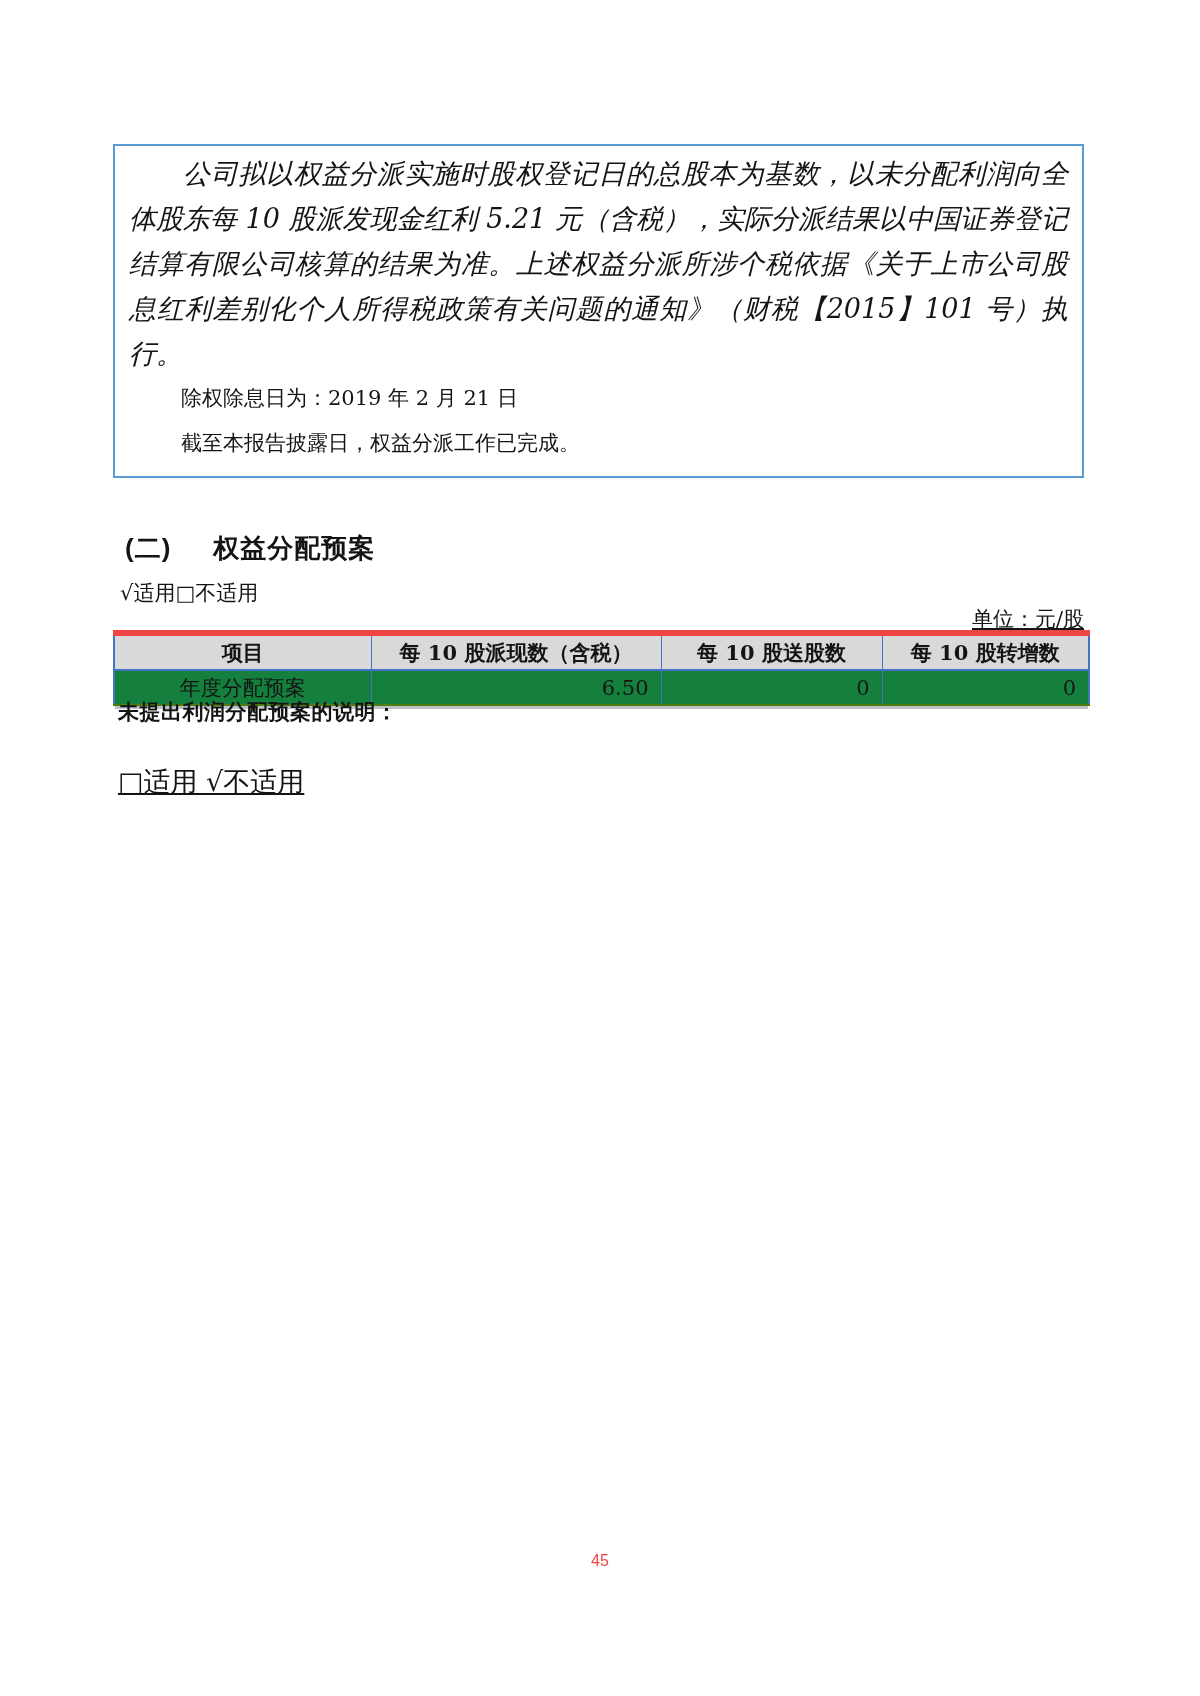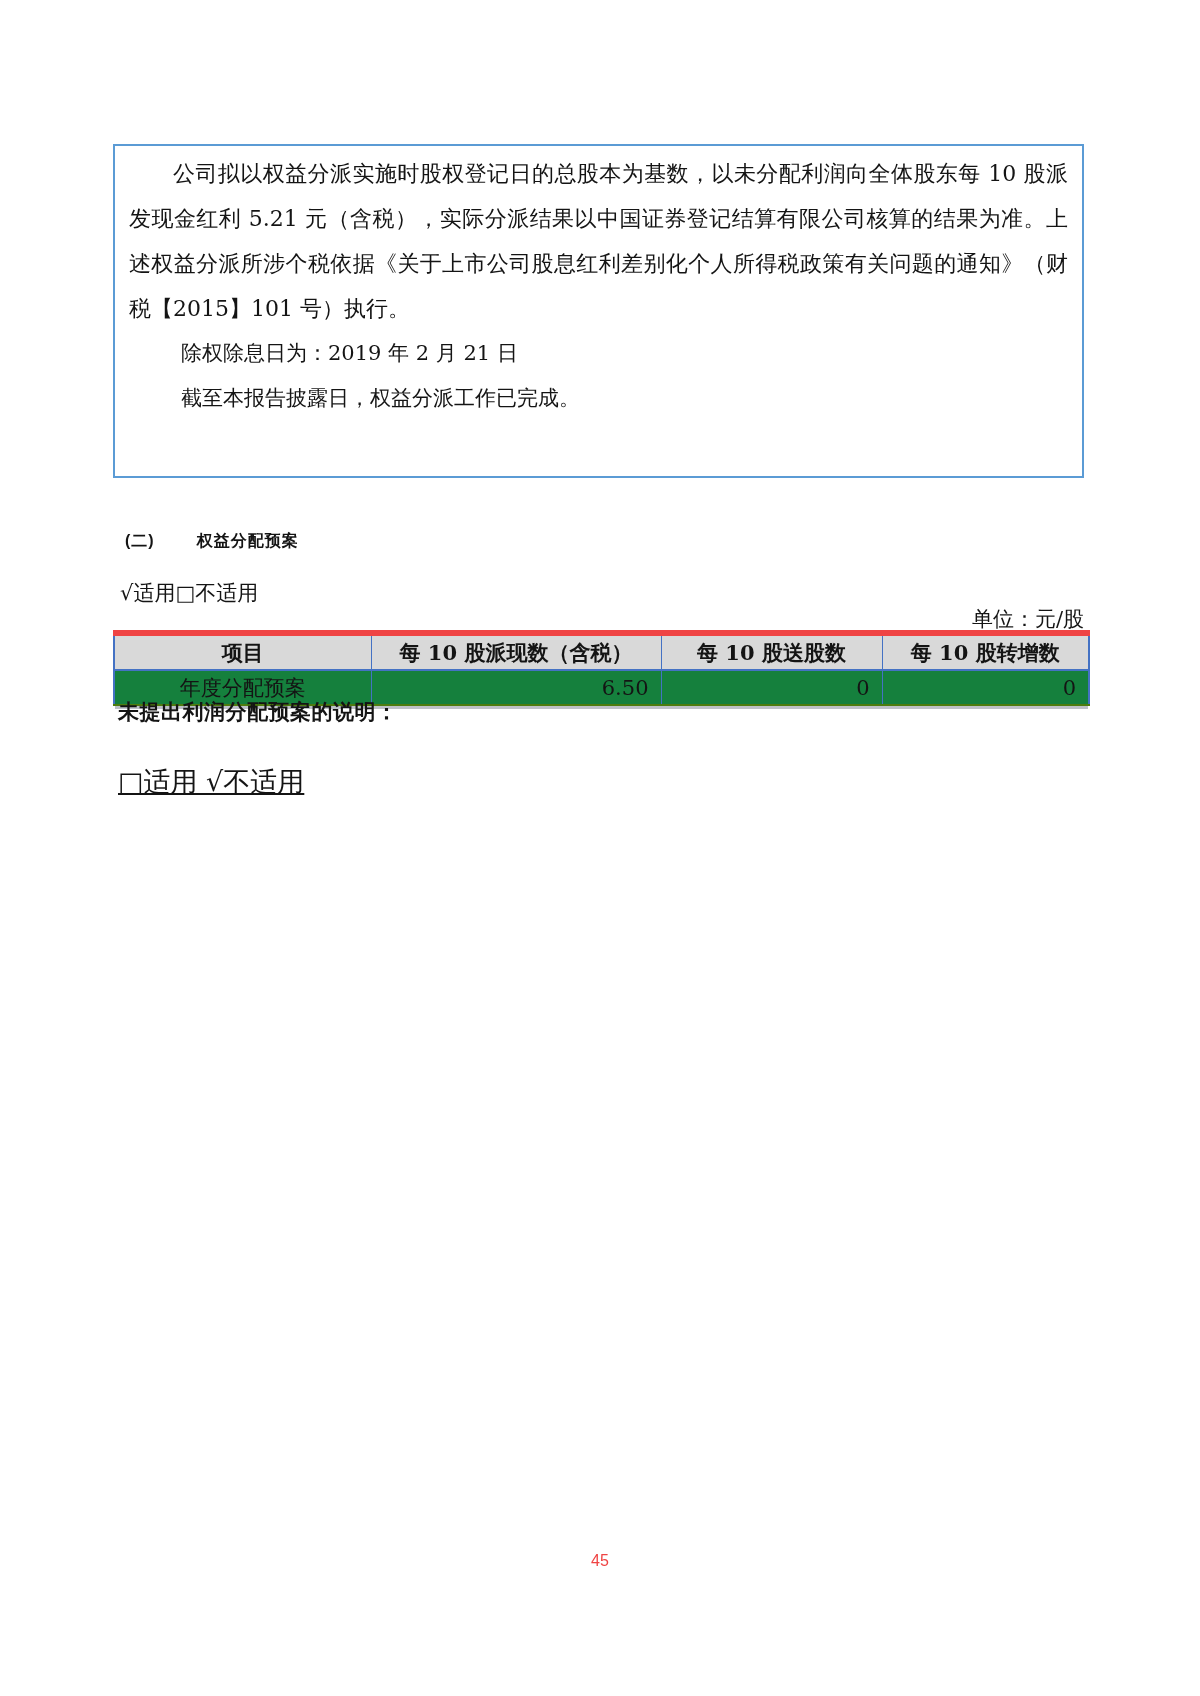--- a/index.html
+++ b/index.html
@@ -24,39 +24,40 @@
     top: 144px;
     width: 971px;
     height: 334px;
     box-sizing: border-box;
     border: 2px solid #5b9bd5;
     padding: 5px 14px 0 14px;
     background: #ffffff;
   }
   .callout-box .para {
     margin: 0;
-    font-size: 22px;
+    font-size: 27px;
     line-height: 45px;
     text-indent: 2em;
     text-align: justify;
     text-justify: inter-ideograph;
+    font-style: italic;
   }
   .callout-box .date-line {
     margin: 0;
     font-size: 21px;
     line-height: 45px;
     padding-left: 52px;
   }
 
   
   .section-heading {
     position: absolute;
     left: 125px;
     top: 531px;
-    font-size: 16px;
+    font-size: 26px;
     font-weight: bold;
     font-family: "Liberation Sans", "DejaVu Sans", sans-serif;
     letter-spacing: 1px;
     white-space: nowrap;
   }
   .section-heading .sec-idx { margin-right: 42px; }
 
   
   .applicability {
     position: absolute;
@@ -68,20 +69,21 @@
 
   
   .unit-label {
     position: absolute;
     left: 113px;
     top: 607px;
     width: 971px;
     text-align: right;
     font-size: 21px;
     line-height: 24px;
+    text-decoration: underline;
   }
 
   
   .dividend-table {
     position: absolute;
     left: 113px;
     top: 630px;
     width: 975px;
     border-collapse: collapse;
     table-layout: fixed;

